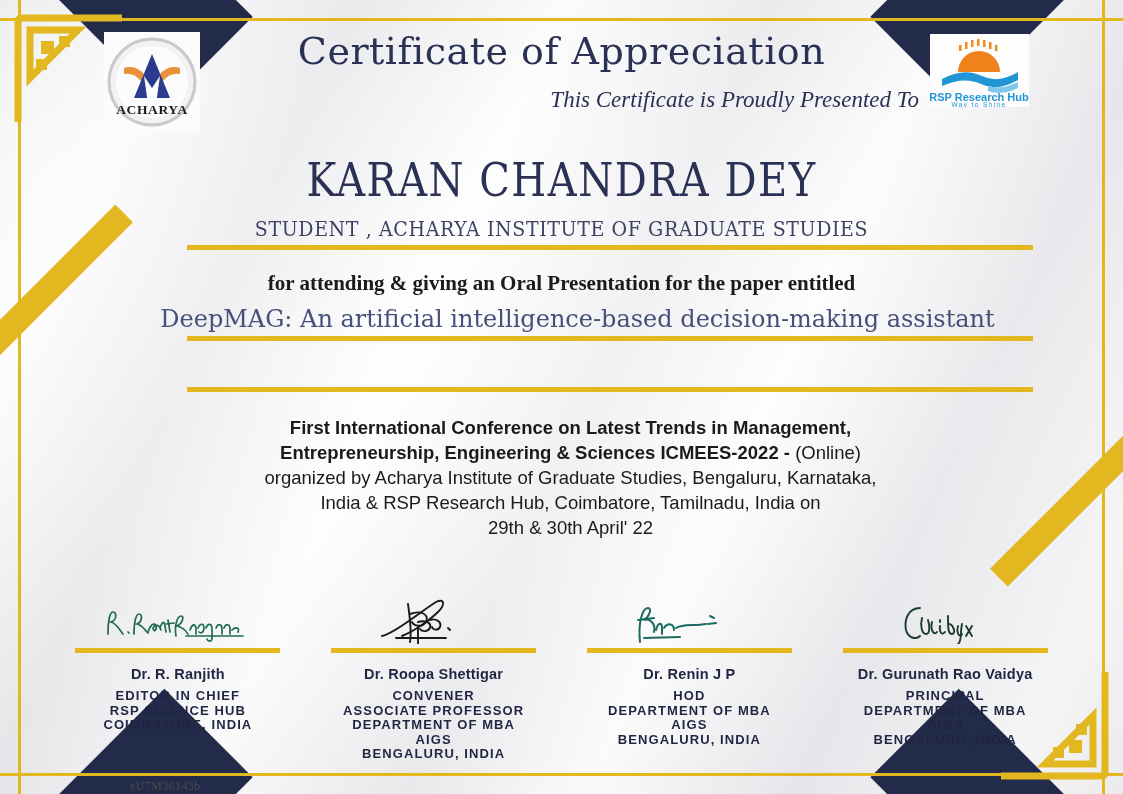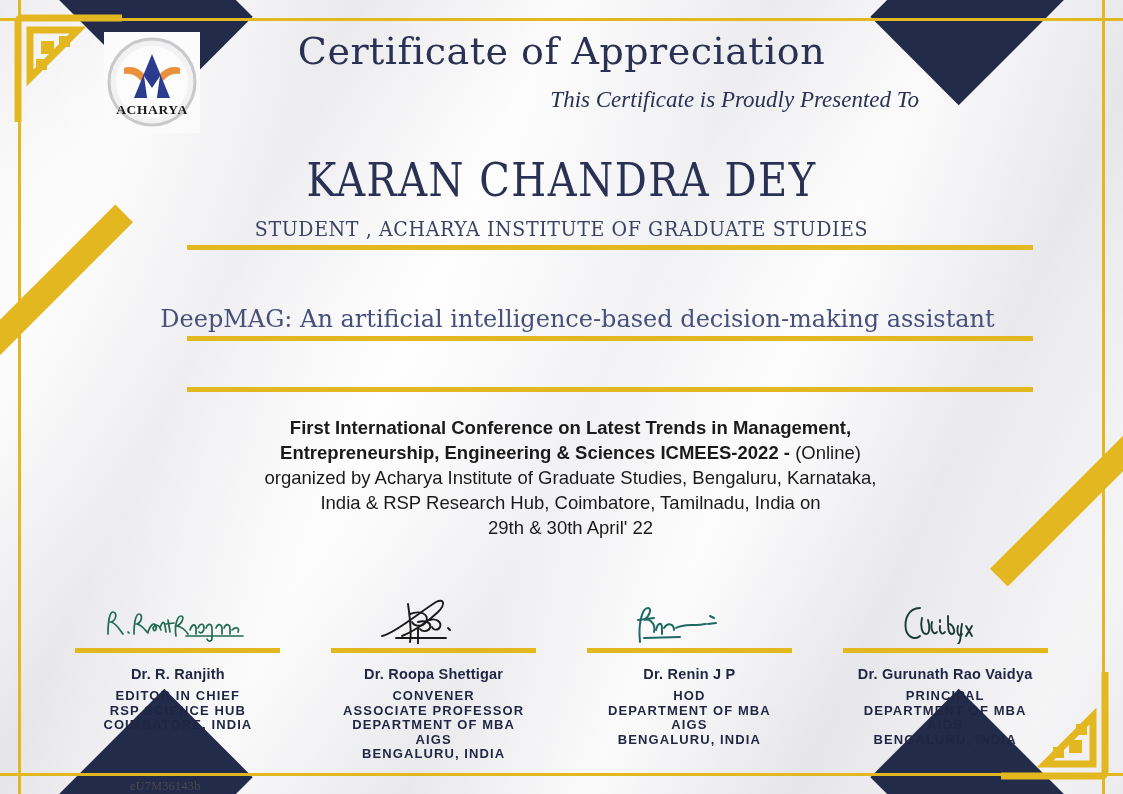--- a/index.html
+++ b/index.html
@@ -254,27 +254,47 @@
       <circle cx="48" cy="50" r="36" fill="#FCFCFC"></circle>
       <path d="M20 36 Q32 32 42 44 L38 50 Q30 40 20 42 Z" fill="#E8903A"></path>
       <path d="M76 36 Q64 32 54 44 L58 50 Q66 40 76 42 Z" fill="#E8903A"></path>
       <path d="M48 22 L66 66 L30 66 Z" fill="#2B3C8E"></path>
       <path d="M40 44 L48 56 L56 44 L52 72 L44 72 Z" fill="#FCFCFC"></path>
       <path d="M48 30 L44 48 L52 48 Z" fill="#2B3C8E"></path>
       <text x="48" y="82" text-anchor="middle" font-family="Liberation Serif, serif" font-size="13.5" font-weight="bold" fill="#1A1A1A" letter-spacing="0.6">ACHARYA</text>
     </svg>
   </div>
 
+  <div class="logo-rsp">
+    <svg viewBox="0 0 99 73" width="99" height="73">
+      <rect x="0" y="0" width="99" height="73" fill="#FDFDFD"></rect>
+      <g fill="#F08A1E">
+        <rect x="29" y="11" width="2.5" height="6"></rect>
+        <rect x="35" y="8" width="2.5" height="7"></rect>
+        <rect x="41" y="6" width="2.5" height="7"></rect>
+        <rect x="47" y="5" width="2.5" height="7"></rect>
+        <rect x="53" y="6" width="2.5" height="7"></rect>
+        <rect x="59" y="8" width="2.5" height="7"></rect>
+        <rect x="65" y="11" width="2.5" height="6"></rect>
+      </g>
+      <path d="M28 38 A21 21 0 0 1 70 38 Z" fill="#F0821C"></path>
+      <path d="M12 45 Q34 33 52 42 Q68 50 88 38 L88 46 Q67 58 51 50 Q34 42 12 52 Z" fill="#2196D6"></path>
+      <path d="M58 52 Q72 56 88 48 L88 54 Q72 62 58 57 Z" fill="#7FC8EA"></path>
+      <text x="49" y="67" text-anchor="middle" font-family="Liberation Sans, sans-serif" font-size="11" font-weight="bold" fill="#2196D6">RSP Research Hub</text>
+      <text x="49" y="73" text-anchor="middle" font-family="Liberation Sans, sans-serif" font-size="6.5" fill="#2196D6" letter-spacing="1.4">Way to Shine</text>
+    </svg>
+  </div>
 
   <div class="title">Certificate of Appreciation</div>
   <div class="subtitle">This Certificate is Proudly Presented To</div>
   <div class="recipient">KARAN CHANDRA DEY</div>
   <div class="affiliation">STUDENT , ACHARYA INSTITUTE OF GRADUATE STUDIES</div>
 
   <div class="rule rule-1"></div>
+  <div class="reason">for attending &amp; giving an Oral Presentation for the paper entitled</div>
   <div class="paper-title">DeepMAG: An artificial intelligence-based decision-making assistant</div>
   <div class="rule rule-2"></div>
   <div class="rule rule-3"></div>
 
   <div class="conference">
     <div class="b">First International Conference on Latest Trends in Management,</div>
     <div><span class="b">Entrepreneurship, Engineering &amp; Sciences ICMEES-2022 - </span><span>(Online)</span></div>
     <div>organized by Acharya Institute of Graduate Studies, Bengaluru, Karnataka,</div>
     <div>India &amp; RSP Research Hub, Coimbatore, Tamilnadu, India on</div>
     <div>29th &amp; 30th April' 22</div>

